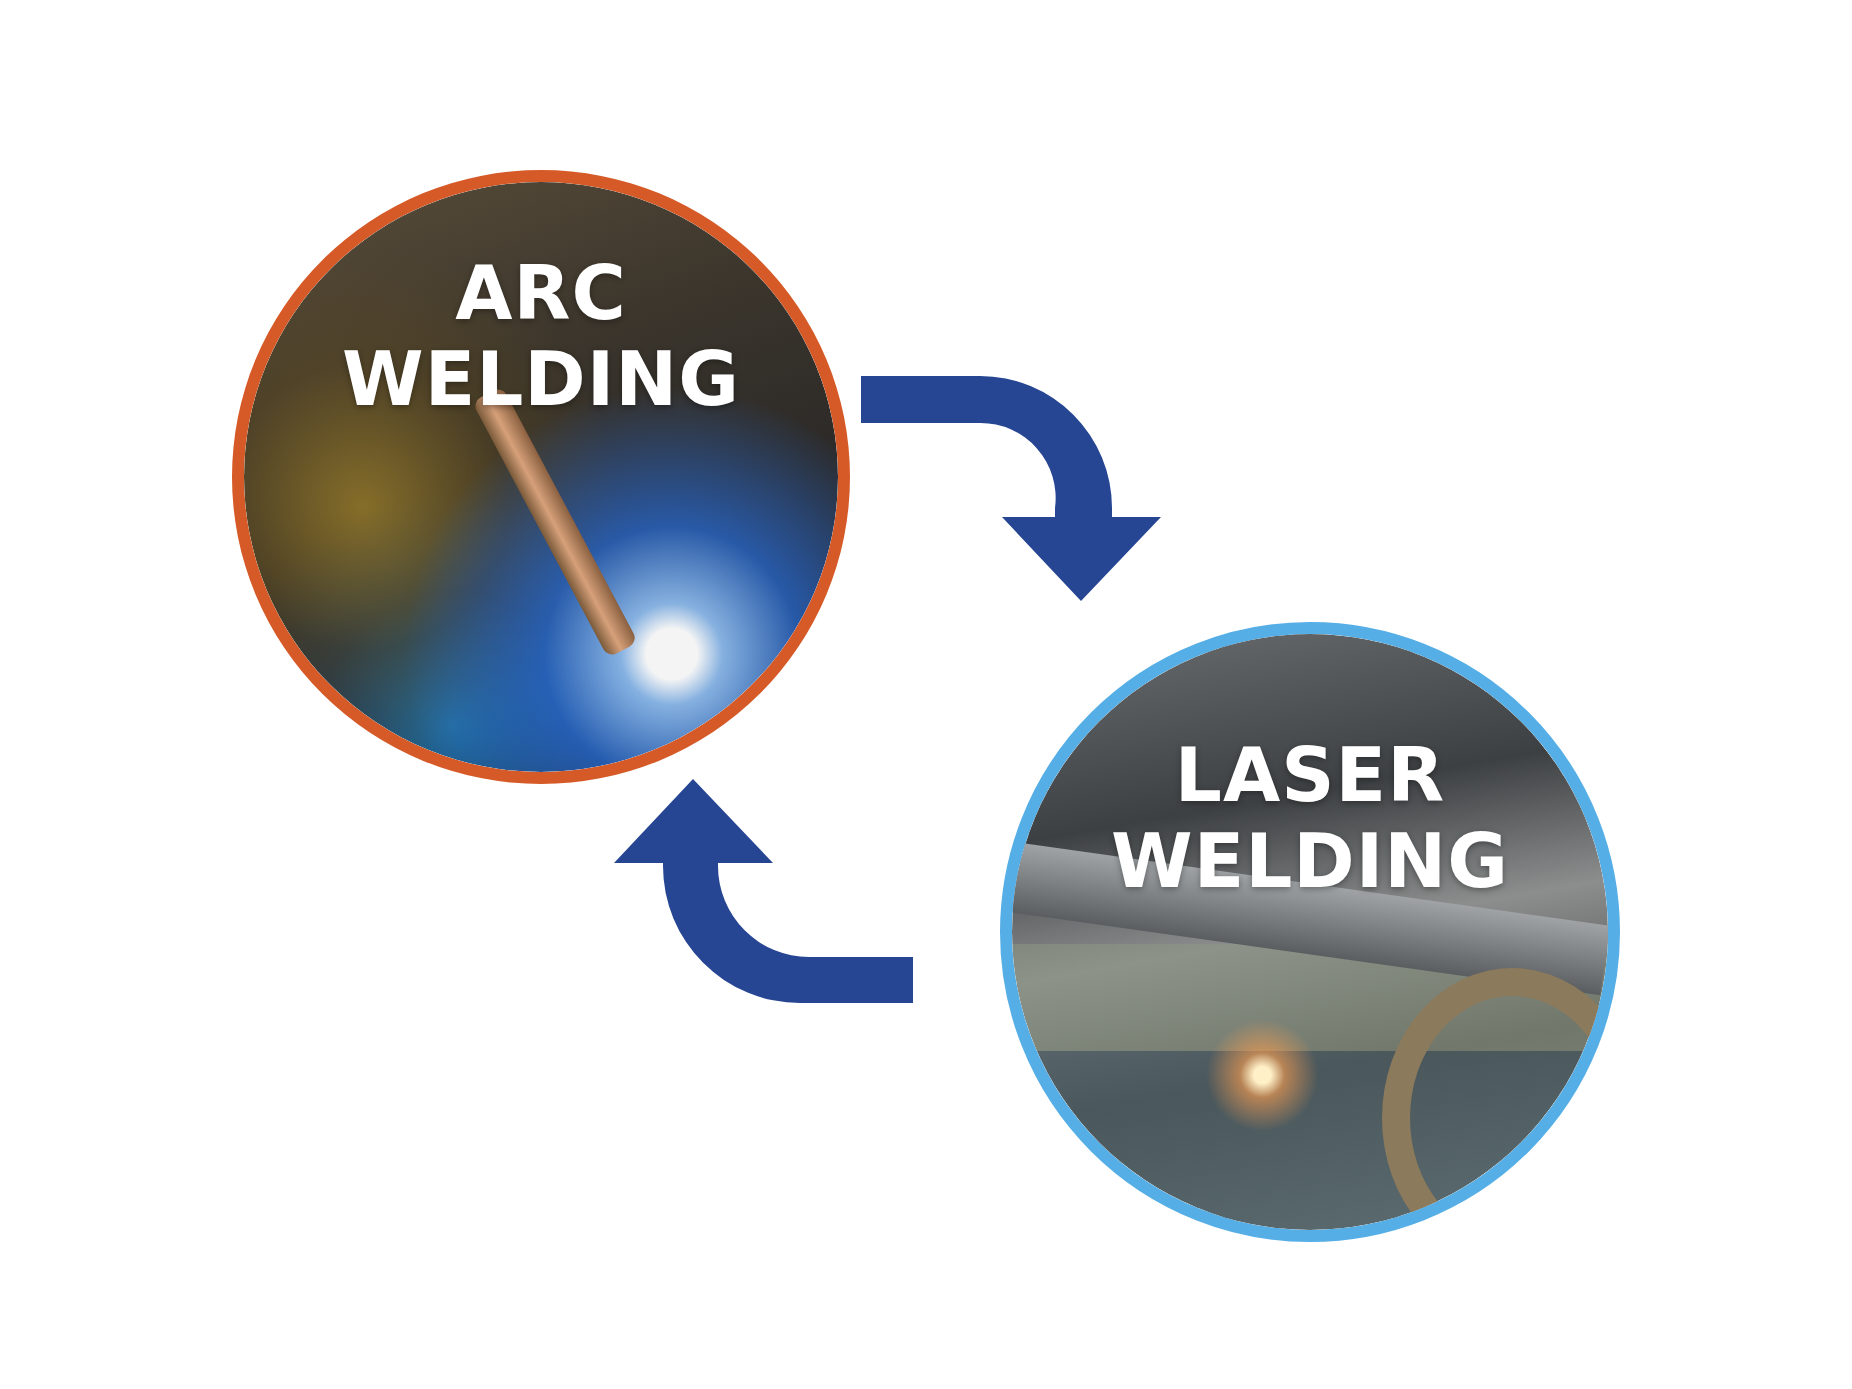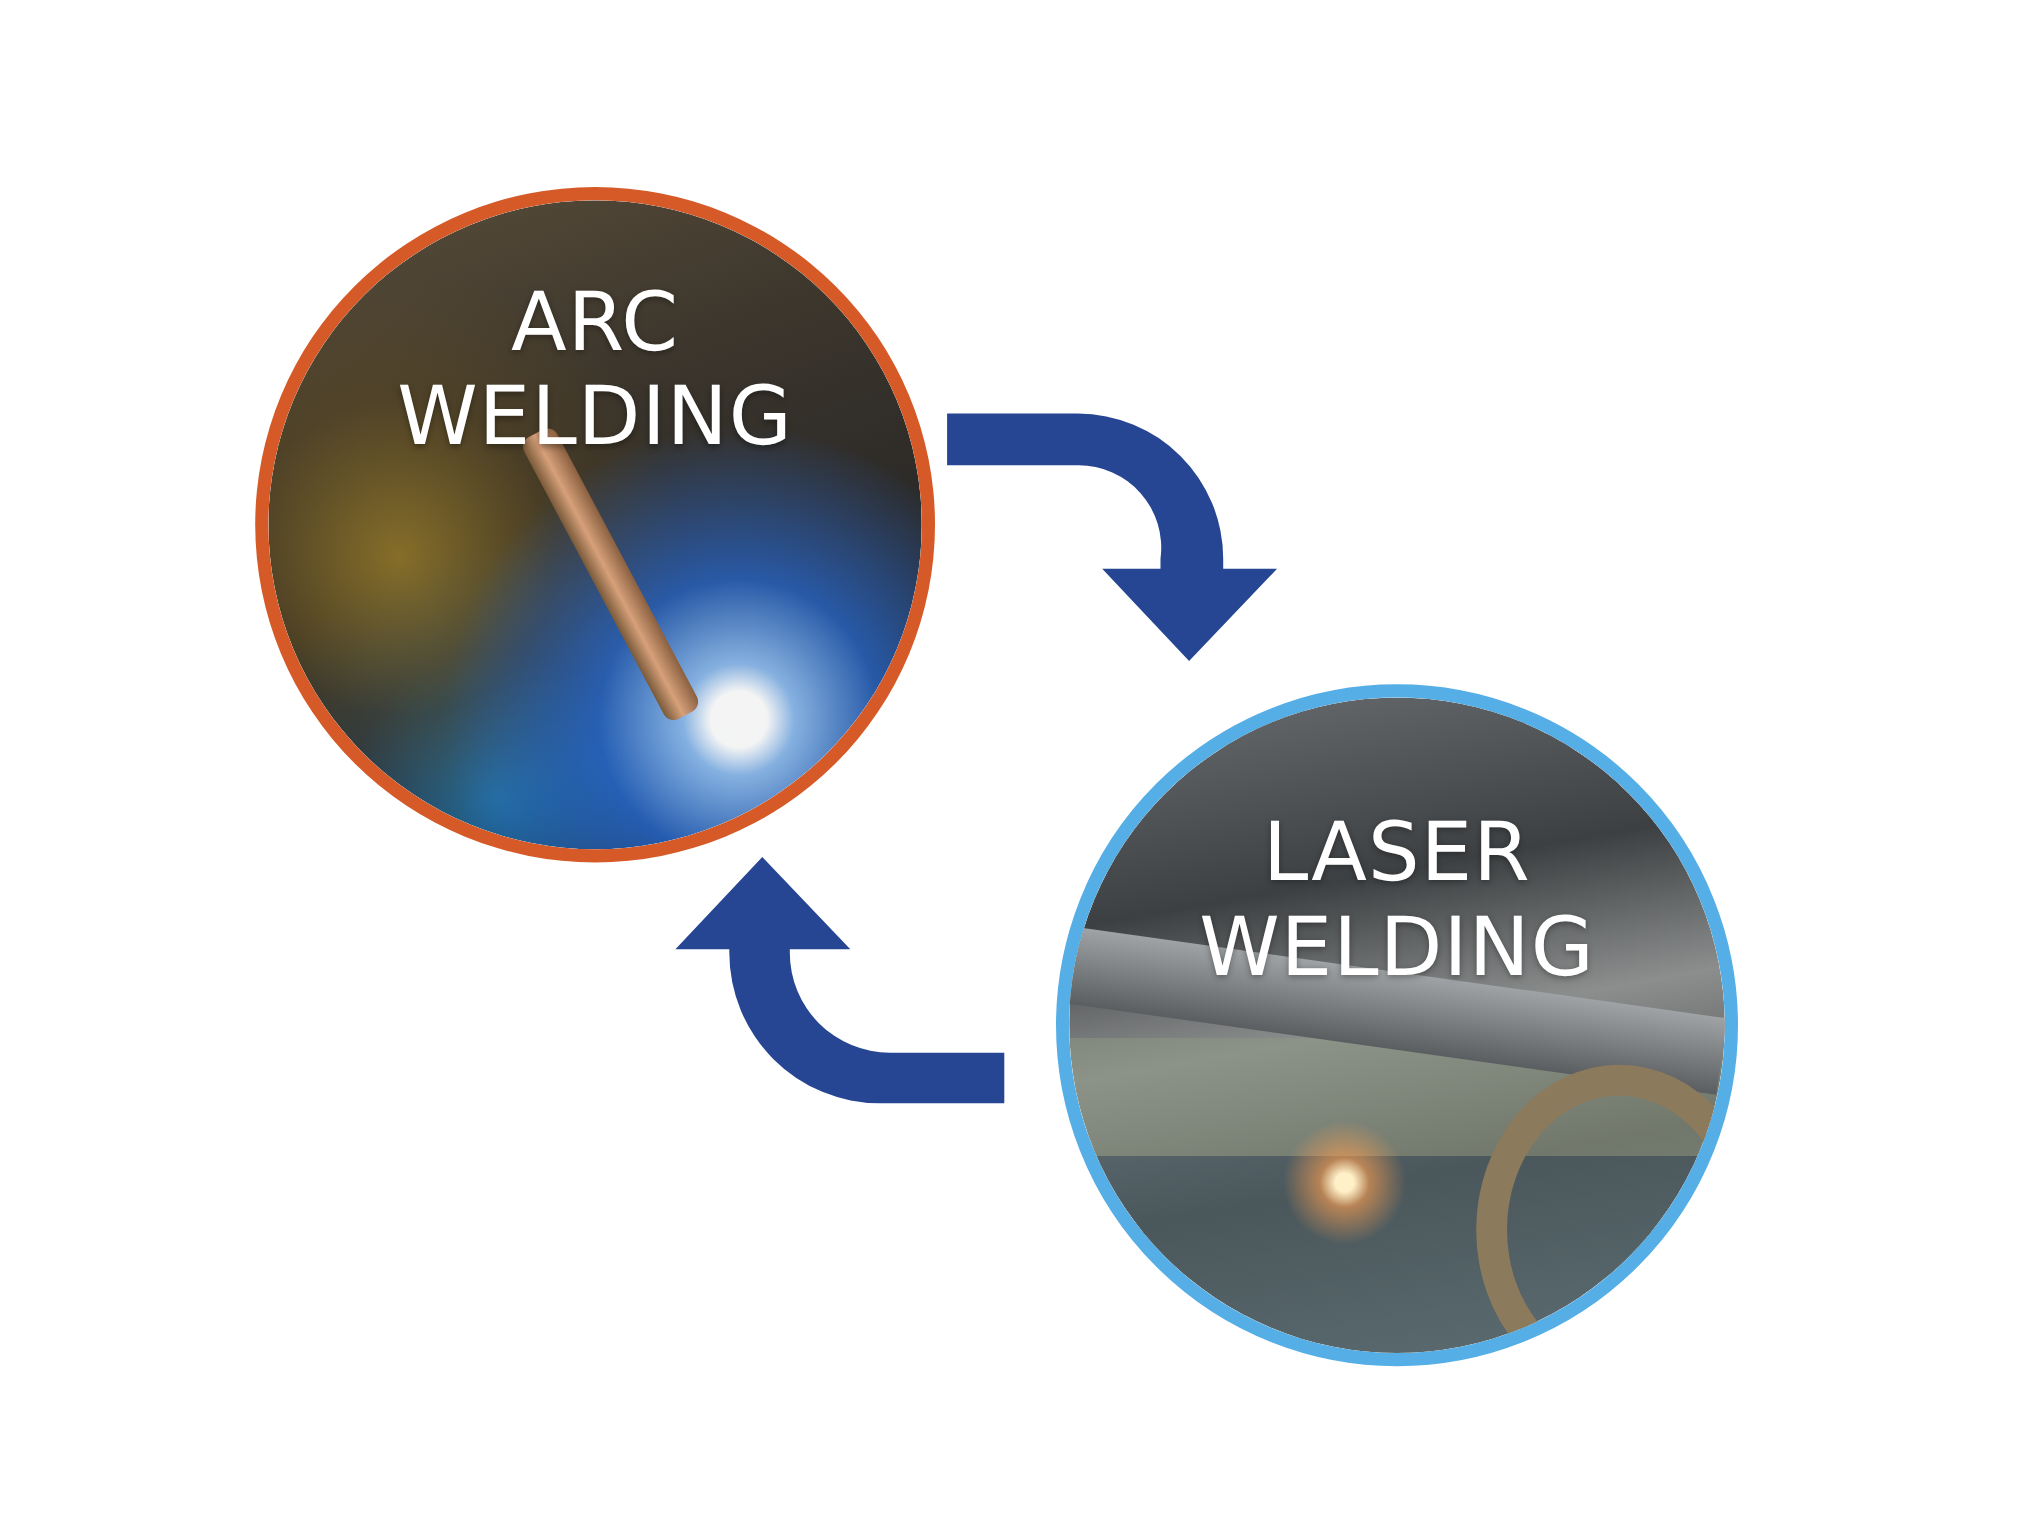--- a/index.html
+++ b/index.html
@@ -12,21 +12,21 @@
       display: flex;
       flex-direction: column;
       align-items: center;
     }
     .circle .photo { position: absolute; inset: 0; border-radius: 50%; }
     .circle .label {
       position: relative;
       z-index: 2;
       color: #ffffff;
       font-family: "DejaVu Sans", sans-serif;
-      font-weight: normal;
+      font-weight: bold;
       font-size: 74px;
       line-height: 86px;
       text-align: center;
       letter-spacing: 1px;
       text-shadow: 0 2px 6px rgba(0,0,0,0.35);
     }
     #arc-circle { left: 232px; top: 170px; width: 618px; height: 614px; border: 12px solid #d65a27; }
     #arc-circle .photo {
       background:
         radial-gradient(circle at 72% 80%, rgba(255,255,255,0.95) 0 4%, rgba(150,200,255,0.85) 8%, rgba(40,110,220,0.7) 20%, rgba(20,60,140,0) 42%),
@@ -34,21 +34,21 @@
         radial-gradient(circle at 35% 92%, rgba(30,140,210,0.7) 0, rgba(20,80,140,0.3) 20%, rgba(0,0,0,0) 35%),
         linear-gradient(160deg, #5a4e3a 0%, #3b352c 35%, #2c2a28 60%, #1c2430 100%);
     }
     #arc-circle .torch {
       position: absolute; z-index: 1;
       left: 38%; top: 36%; width: 34px; height: 290px;
       background: linear-gradient(90deg, #7a5a3a, #d6a07a 45%, #8a6040);
       transform: rotate(-28deg); transform-origin: top center; border-radius: 10px;
     }
     #arc-circle .label { margin-top: 68px; }
-    #laser-circle { left: 960px; top: 622px; width: 620px; height: 620px; border: 12px solid #55aee6; }
+    #laser-circle { left: 1000px; top: 622px; width: 620px; height: 620px; border: 12px solid #55aee6; }
     #laser-circle .photo {
       background:
         radial-gradient(circle at 42% 74%, rgba(255,240,200,1) 0 1.5%, rgba(255,160,80,0.6) 4%, rgba(0,0,0,0) 10%),
         linear-gradient(180deg, rgba(0,0,0,0) 0 52%, rgba(140,150,130,0.55) 52% 70%, rgba(70,90,100,0.6) 70% 100%),
         linear-gradient(170deg, #6b6e70 0%, #3d4042 30%, #8c8e8e 50%, #50534f 70%, #7f8a86 100%);
     }
     #laser-circle .band {
       position: absolute; z-index: 1; left: 0; right: 0; top: 42%; height: 70px;
       background: linear-gradient(180deg, #9fa3a5, #5a5e61); transform: rotate(8deg);
     }

